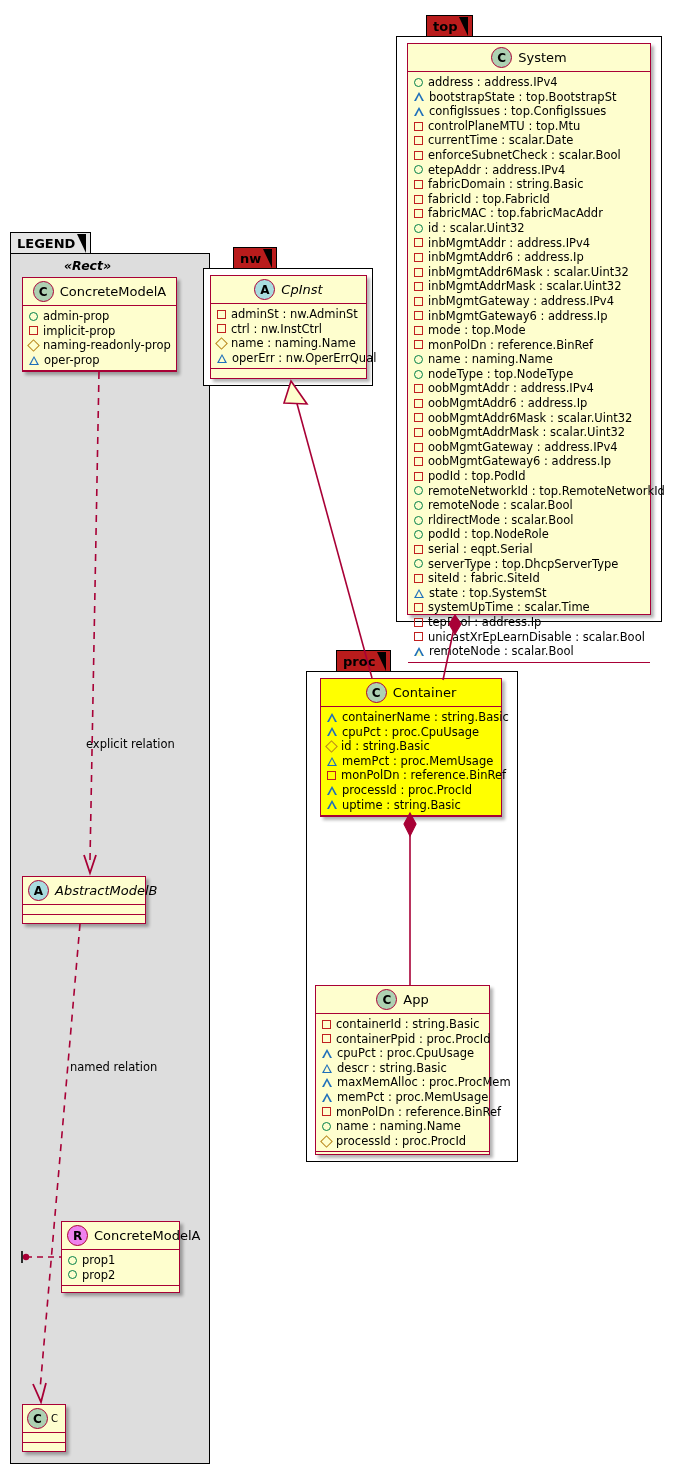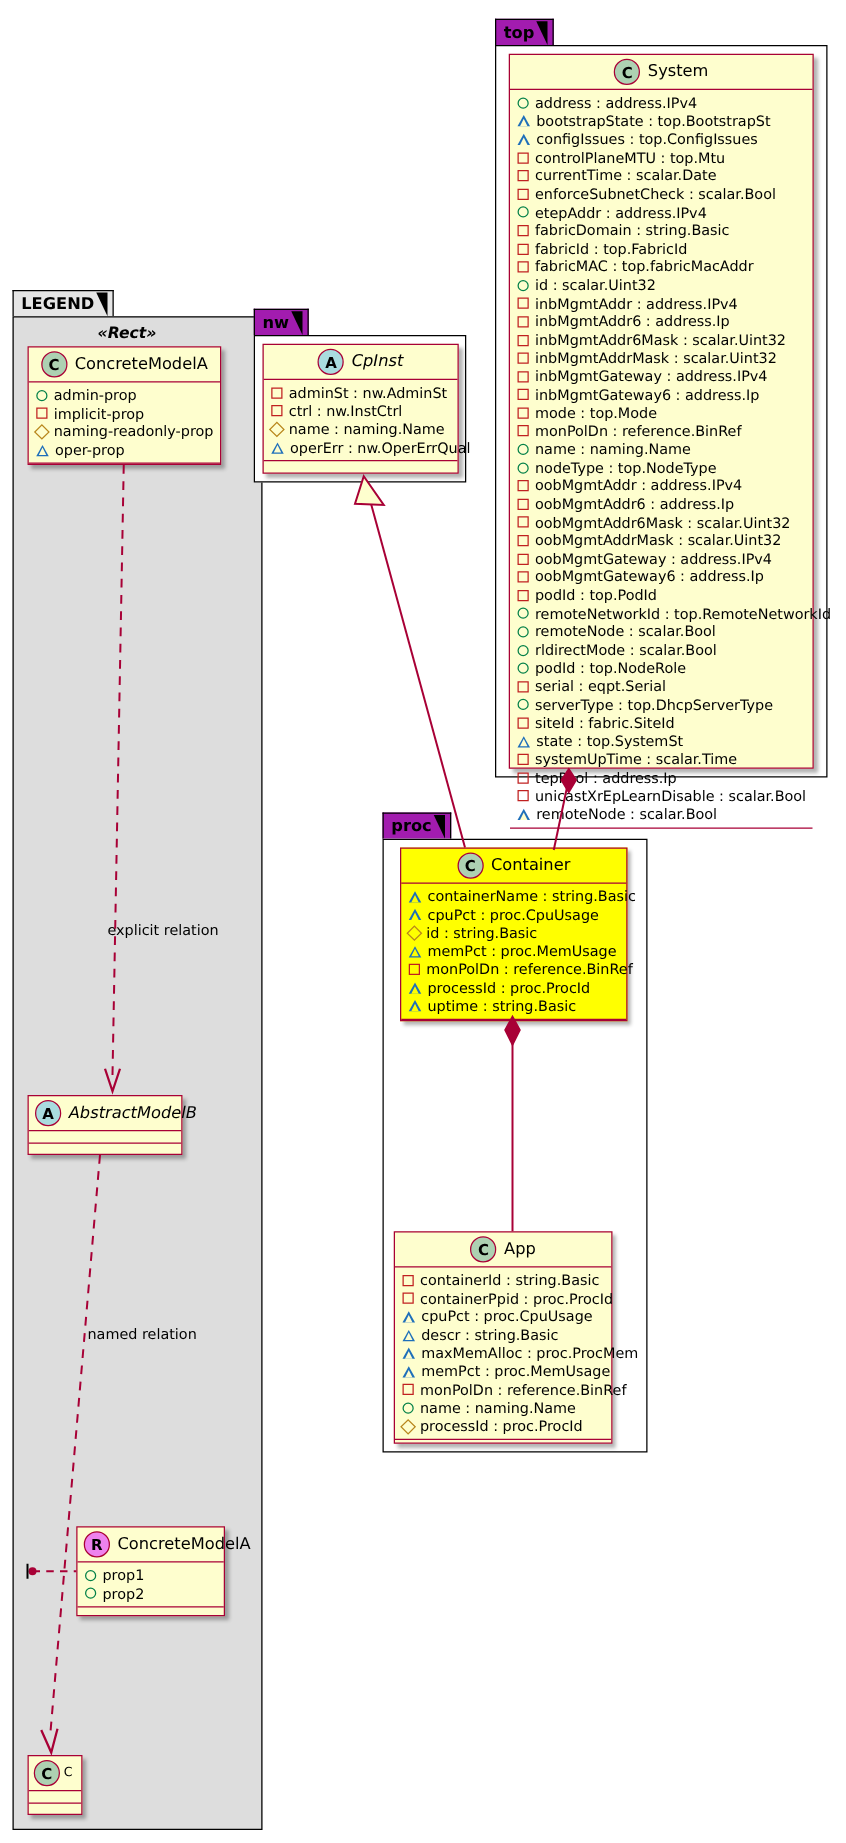--- a/index.html
+++ b/index.html
@@ -42,21 +42,21 @@
   }
   .pkg-tab .fold {
     width: 0; height: 0;
     display: inline-block;
     margin-left: 2px;
     border-left: 9px solid transparent;
     border-top: 19px solid #000;
     position: relative;
     top: 0;
   }
-  .tab-white { background: #a21caf; }
+  .tab-white { background: #b91c1c; margin-left: 30px; }
   .tab-grey  { background: #e5e5e5; }
 
   
   .cls {
     position: absolute;
     box-sizing: border-box;
     background: #FEFECE;
     border: 1.5px solid #A80036;
     box-shadow: 3px 3px 3px rgba(0,0,0,0.30);
   }
@@ -167,21 +167,21 @@
 </style>
 </head>
 <body>
 
 <div class="pkg-tab tab-grey" style="left:10px; top:232px;">
   <span>LEGEND</span>
     <span class="fold"></span>
 </div>
 <div class="pkg legend-pkg" style="left:10px; top:253px; width:200px; height:1211px;"></div>
 
-<div class="stereo" style="left:78px; top:258px;">«Rect»</div>
+<div class="stereo" style="left:64px; top:258px;">«Rect»</div>
 
 <div class="cls" style="left:22px; top:277px; width:155px; height:95px;">
   <div class="cls-header">
     <span class="badge badge-c">C</span>
     <span>ConcreteModelA</span>
   </div>
   <div class="attrs">
     <div class="attr">
         <span class="ico ico-circle"></span>
         <span>admin-prop</span>

